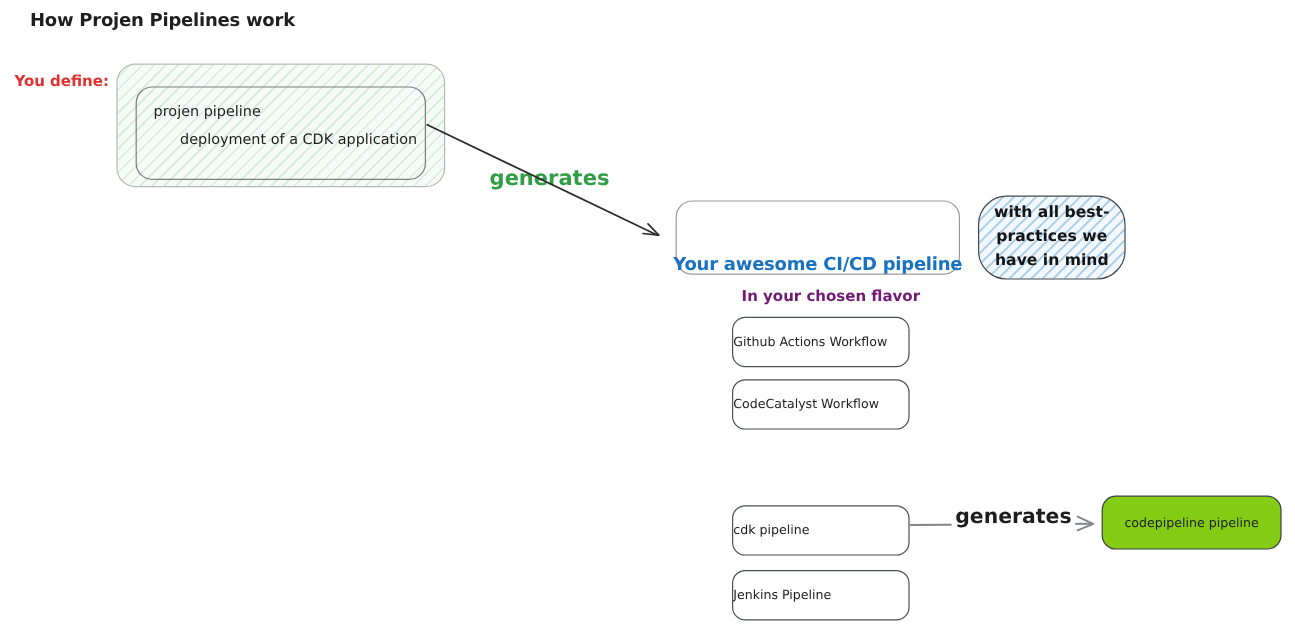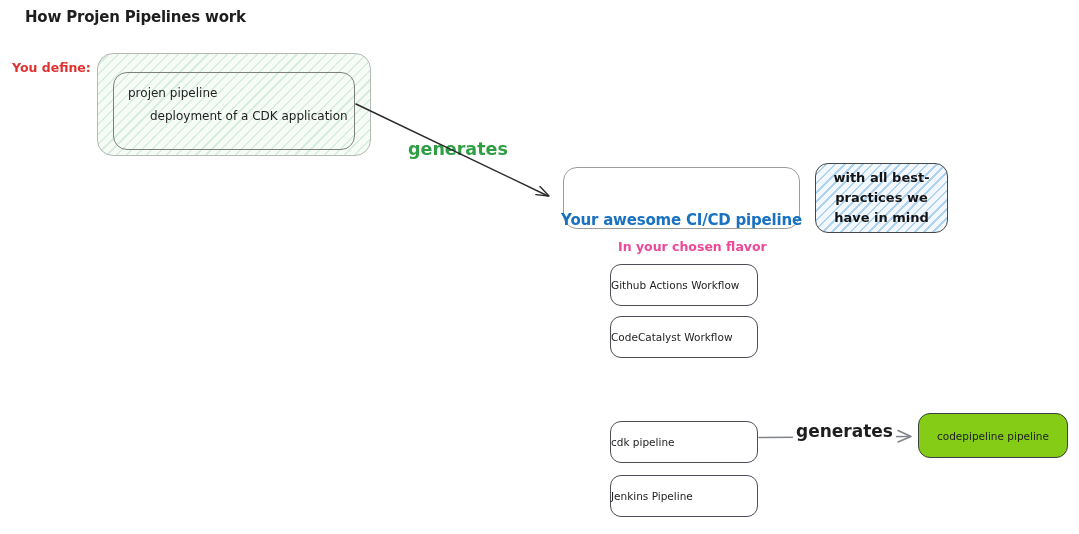--- a/index.html
+++ b/index.html
@@ -55,37 +55,37 @@
     box-sizing: border-box;
     display: flex; align-items: center; justify-content: center;
     background: #ffffff;
   }
   .blue-box span {
     font-size: 15px; font-weight: 600; letter-spacing: -0.2px;
     color: #1971c2; white-space: nowrap; margin-top: 44px;
   }
 
   .bp-box {
-    left: 815px; top: 163px; width: 133px; height: 70px;
-    border: 1.5px solid #43464a; border-radius: 13px;
+    left: 815px; top: 163px; width: 123px; height: 70px;
+    border: 1.5px solid #43464a; border-radius: 24px;
     box-sizing: border-box;
     background-color: #f2f8fd;
     background-image: repeating-linear-gradient(135deg,
       rgba(120,180,228,0.55) 0px, rgba(120,180,228,0.55) 1.8px,
       transparent 1.8px, transparent 6.5px);
     display: flex; align-items: center; justify-content: center;
     text-align: center;
     font-size: 13px; font-weight: 600; line-height: 20px;
     color: #141414; white-space: pre-line;
   }
 
   .flavor-heading {
     left: 618px; top: 239px;
     font-size: 12.5px; font-weight: 600;
-    color: #ec4899; white-space: nowrap;
+    color: #701a75; white-space: nowrap;
   }
 
   .flavor-box {
     left: 610px; width: 148px; height: 42px;
     border: 1.4px solid #4c5056; border-radius: 11px;
     box-sizing: border-box; background: #ffffff;
     display: flex; align-items: center;
     font-size: 10.5px; color: #1e1e1e; white-space: nowrap;
   }
   .fb-0 { top: 264px; }

